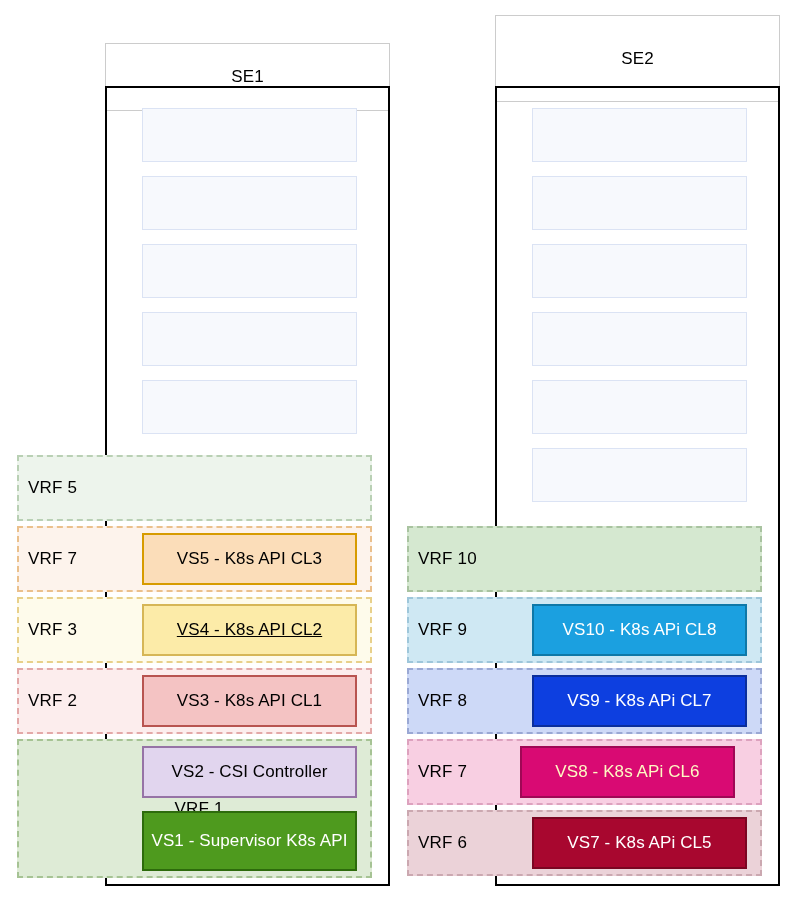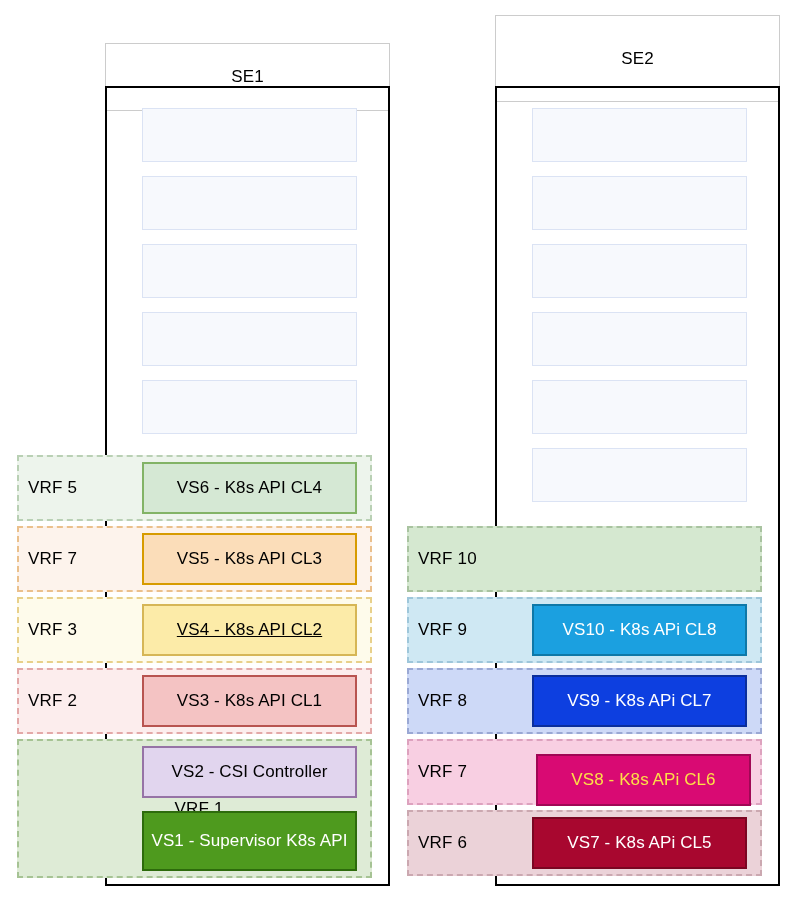--- a/index.html
+++ b/index.html
@@ -100,21 +100,20 @@
     <div class="se-box" style="left: 495px; top: 86px; width: 285px; height: 800px;"></div>
     <div class="slot-empty" style="left: 532px; top: 108px; width: 215px; height: 54px;"></div>
     <div class="slot-empty" style="left: 532px; top: 176px; width: 215px; height: 54px;"></div>
     <div class="slot-empty" style="left: 532px; top: 244px; width: 215px; height: 54px;"></div>
     <div class="slot-empty" style="left: 532px; top: 312px; width: 215px; height: 54px;"></div>
     <div class="slot-empty" style="left: 532px; top: 380px; width: 215px; height: 54px;"></div>
     <div class="slot-empty" style="left: 532px; top: 448px; width: 215px; height: 54px;"></div>
     <div class="vrf-band" style="left: 17px; top: 455px; width: 355px; height: 66px; background: rgb(237, 244, 236); border-color: rgb(185, 208, 180);">
       <span class="vrf-label">VRF 5</span>
     </div>
-    <div class="vs-box" style="left: 142px; top: 462px; width: 215px; height: 52px; background: rgb(213, 232, 212); border-color: rgb(130, 179, 102); color: rgb(0, 0, 0);">VS6 - K8s API CL4</div>
     <div class="vrf-band" style="left: 17px; top: 526px; width: 355px; height: 66px; background: rgb(253, 243, 236); border-color: rgb(235, 192, 140);">
       <span class="vrf-label">VRF 7</span>
     </div>
     <div class="vs-box" style="left: 142px; top: 533px; width: 215px; height: 52px; background: rgb(251, 221, 185); border-color: rgb(215, 155, 0); color: rgb(0, 0, 0);">VS5 - K8s API CL3</div>
     <div class="vrf-band" style="left: 17px; top: 597px; width: 355px; height: 66px; background: rgb(254, 251, 235); border-color: rgb(232, 208, 138);">
       <span class="vrf-label">VRF 3</span>
     </div>
     <div class="vs-box" style="left: 142px; top: 604px; width: 215px; height: 52px; background: rgb(252, 235, 168); border-color: rgb(214, 182, 86); color: rgb(0, 0, 0); text-decoration: underline;">VS4 - K8s API CL2</div>
     <div class="vrf-band" style="left: 17px; top: 668px; width: 355px; height: 66px; background: rgb(252, 237, 237); border-color: rgb(227, 168, 168);">
       <span class="vrf-label">VRF 2</span>
@@ -132,18 +131,18 @@
       <span class="vrf-label">VRF 9</span>
     </div>
     <div class="vs-box" style="left: 532px; top: 604px; width: 215px; height: 52px; background: rgb(27, 160, 224); border-color: rgb(14, 120, 168); color: rgb(255, 255, 255);">VS10 - K8s APi CL8</div>
     <div class="vrf-band" style="left: 407px; top: 668px; width: 355px; height: 66px; background: rgb(205, 217, 247); border-color: rgb(154, 168, 212);">
       <span class="vrf-label">VRF 8</span>
     </div>
     <div class="vs-box" style="left: 532px; top: 675px; width: 215px; height: 52px; background: rgb(13, 63, 224); border-color: rgb(10, 46, 156); color: rgb(255, 255, 255);">VS9 - K8s APi CL7</div>
     <div class="vrf-band" style="left: 407px; top: 739px; width: 355px; height: 66px; background: rgb(248, 207, 226); border-color: rgb(221, 162, 190);">
       <span class="vrf-label">VRF 7</span>
     </div>
-    <div class="vs-box" style="left: 536px; top: 746px; width: 215px; height: 52px; background: rgb(217, 10, 115); border-color: rgb(160, 7, 85); color: #fde047; margin-top: 8px;">VS8 - K8s APi CL6</div>
+    <div class="vs-box" style="left: 520px; top: 746px; width: 215px; height: 52px; background: rgb(217, 10, 115); border-color: rgb(160, 7, 85); color: #fef9c3;">VS8 - K8s APi CL6</div>
     <div class="vrf-band" style="left: 407px; top: 810px; width: 355px; height: 66px; background: rgb(235, 210, 216); border-color: rgb(203, 168, 176);">
       <span class="vrf-label">VRF 6</span>
     </div>
     <div class="vs-box" style="left: 532px; top: 817px; width: 215px; height: 52px; background: rgb(168, 7, 47); border-color: rgb(123, 5, 34); color: rgb(255, 255, 255);">VS7 - K8s APi CL5</div>
   </div>
 
 </body></html>

